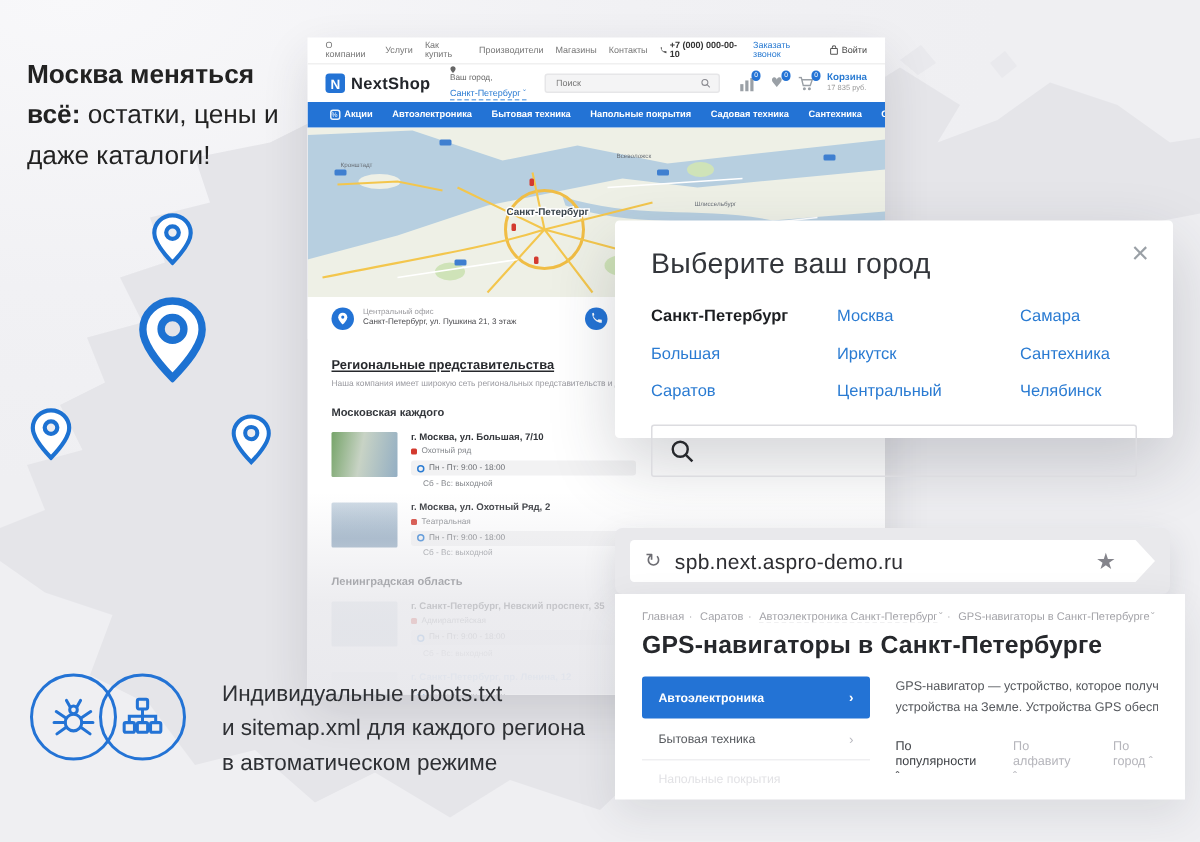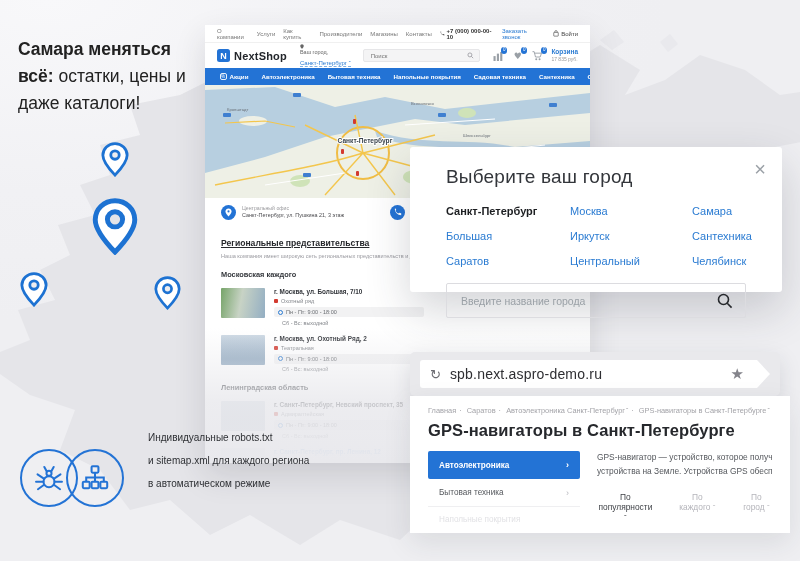--- a/index.html
+++ b/index.html
@@ -80,21 +80,21 @@
   .metro::before{content:"";width:4px;height:4px;background:#d33a2f;border-radius:1px;display:inline-block;}
   .hours{margin-top:3px;background:#f2f2f3;border-radius:2px;width:150px;padding:2px 4px;
     font-size:5.5px;color:#6a6d72;display:flex;align-items:center;gap:3px;}
   .clock{width:5px;height:5px;border:1px solid #2a7bd2;border-radius:50%;position:relative;flex:0 0 5px;}
   .weekend{font-size:5.5px;color:#84878c;margin-top:2.5px;padding-left:8px;}
   .shop-fade{position:absolute;left:0;right:0;bottom:0;height:135px;pointer-events:none;
     background:linear-gradient(to bottom, rgba(232,232,236,0) 0%, rgba(232,232,236,.8) 55%, #e9e9ed 100%);}
 
   
   .modal{position:absolute;left:410px;top:147px;width:372px;height:145px;background:#fff;border-radius:3px;
-    z-index:3;box-shadow:0 18px 45px rgba(40,45,60,.20);padding:19px 36px;}
+    z-index:3;box-shadow:0 18px 45px rgba(40,45,60,.20);padding:19px 24px;}
   .modal-title{font-size:19px;color:#33363b;font-weight:400;letter-spacing:.2px;}
   .modal-close{position:absolute;right:16px;top:12px;font-size:20px;color:#9aa0a6;line-height:20px;}
   .city-grid{display:grid;grid-template-columns:124px 122px 1fr;row-gap:13px;margin-top:17px;}
   .city-link{font-size:11px;color:#2a7bd2;text-decoration:none;}
   .city-link.active{color:#1c1e21;font-weight:700;}
   .modal-search{margin-top:16px;height:35px;border:1px solid #dcdce0;border-radius:2px;
     display:flex;align-items:center;padding:0 12px;}
   .modal-search input{flex:1;border:0;outline:none;font-size:10.5px;color:#333;background:transparent;}
   .modal-search input::placeholder{color:#9aa0a6;}
 
@@ -120,45 +120,45 @@
   .side{width:152px;flex:0 0 152px;}
   .side-item{height:28px;display:flex;align-items:center;justify-content:space-between;padding:0 11px;
     font-size:8.2px;}
   .side-item.active{background:#2373d5;color:#fff;font-weight:700;border-radius:2px;}
   .side-item.active .arr{color:#fff;}
   .side-item.plain{color:#55585d;border-bottom:1px solid #efeff1;}
   .side-item .arr{color:#b9b9bf;font-size:9px;}
   .side-item.faded{color:#c9c9cf;opacity:.55;border:0;height:24px;}
   .gps-right{flex:1;overflow:hidden;}
   .gps-p{font-size:8.4px;color:#55585d;line-height:13.5px;white-space:nowrap;}
-  .sort{display:flex;gap:24px;margin-top:14px;text-align:center;}
+  .sort{display:flex;gap:24px;margin-top:14px;}
   .sort-item{font-size:8.4px;color:#b5b5bb;}
   .sort-item.active{color:#3c3f44;}
   .sort-item::after{content:" ˆ";font-size:8px;}
 
   
   .feat-circle{position:absolute;width:58px;height:58px;border:2px solid #2373d5;border-radius:50%;
     z-index:2;display:flex;align-items:center;justify-content:center;background:transparent;}
   .fc1{left:20px;top:449px;}
   .fc2{left:66px;top:449px;}
-  .feat-text{position:absolute;left:148px;top:426px;z-index:2;font-size:10px;line-height:23px;color:#2e3034;
+  .feat-text{position:absolute;left:148px;top:451px;z-index:2;font-size:15px;line-height:23px;color:#2e3034;
     white-space:pre-line;}
 </style>
 </head>
 <body>
 
 <div class="stage">
 
   <svg class="bg-map" width="800" height="561" viewBox="0 0 800 561">
     <path fill="#e5e5e9" d="M-20,360 L30,340 L18,310 L55,300 L40,270 L70,255 L58,225 L95,215 L80,185 L110,175 L100,145 L140,135 L130,105 L180,95 L230,70 L300,85 L360,60 L430,75 L500,55 L560,70 L600,45 L640,70 L625,95 L665,80 L700,55 L745,70 L780,95 L812,90 L812,140 L760,150 L770,185 L730,195 L690,175 L700,215 L660,235 L640,262 L600,252 L590,292 L560,312 L540,362 L500,382 L470,432 L430,452 L440,502 L400,540 L340,520 L300,545 L250,515 L210,535 L170,500 L130,510 L100,470 L60,450 L75,410 L30,395 Z"></path>
     <path fill="#e9e9ed" d="M600,40 l14,-10 10,12 -12,8 Z M660,42 l10,-8 8,10 -10,8 Z"></path>
   </svg>
 
   <div class="headline">
-    <b>Самара меняться всё:</b><span> остатки, цены и даже каталоги!</span>
+    <b>Москва меняться всё:</b><span> остатки, цены и даже каталоги!</span>
   </div>
 
   <svg class="pin" style="left:101px;top:142px" width="28" height="35" viewBox="0 0 24 30">
     <path d="M12,1.4 C6.2,1.4 1.6,5.9 1.6,11.4 C1.6,17 7.2,23.4 12,28.4 C16.8,23.4 22.4,17 22.4,11.4 C22.4,5.9 17.8,1.4 12,1.4 Z" fill="#ffffff" stroke="#1d72d2" stroke-width="2.4"></path>
     <circle cx="12" cy="11.2" r="3.6" fill="#ededf0" stroke="#1d72d2" stroke-width="2.4"></circle>
   </svg>
   <svg class="pin" style="left:92px;top:198px" width="46" height="57" viewBox="0 0 24 30">
     <path d="M12,1.4 C6.2,1.4 1.6,5.9 1.6,11.4 C1.6,17 7.2,23.4 12,28.4 C16.8,23.4 22.4,17 22.4,11.4 C22.4,5.9 17.8,1.4 12,1.4 Z" fill="#ffffff" stroke="#1d72d2" stroke-width="2.6"></path>
     <circle cx="12" cy="11.2" r="4" fill="#e4e4e8" stroke="#1d72d2" stroke-width="2.6"></circle>
   </svg>
@@ -390,21 +390,20 @@
       <a class="city-link">Москва</a>
       <a class="city-link">Самара</a>
       <a class="city-link">Большая</a>
       <a class="city-link">Иркутск</a>
       <a class="city-link">Сантехника</a>
       <a class="city-link">Саратов</a>
       <a class="city-link">Центральный</a>
       <a class="city-link">Челябинск</a>
     </div>
     <div class="modal-search">
-      <input placeholder="Введите название города" style="">
       <svg width="16" height="16" viewBox="0 0 16 16">
           <circle cx="6.5" cy="6.5" r="5" fill="none" stroke="#26282c" stroke-width="1.6"></circle>
           <path d="M10.2,10.2 L14.6,14.6" stroke="#26282c" stroke-width="1.6"></path>
         </svg>
     </div>
   </div>
 
   <div class="abar">
     <div class="abar-inner">
       <span class="refresh">↻</span>
@@ -433,21 +432,21 @@
           </div>
         <div class="side-item faded">
             <span>Напольные покрытия</span>
           </div>
       </div>
       <div class="gps-right">
         <div class="gps-p">GPS-навигатор — устройство, которое получает сигналы</div>
         <div class="gps-p">устройства на Земле. Устройства GPS обеспечивают</div>
         <div class="sort">
           <span class="sort-item active">По популярности</span>
-          <span class="sort-item">По каждого</span>
+          <span class="sort-item">По алфавиту</span>
           <span class="sort-item">По город</span>
         </div>
       </div>
     </div>
   </div>
 
   <div class="feat-circle fc1">
     <svg width="34" height="34" viewBox="0 0 32 32" fill="none" stroke="#2373d5" stroke-width="1.9" stroke-linecap="round">
       <circle cx="16" cy="19.5" r="5.2"></circle>
       <circle cx="16" cy="11.5" r="2.4"></circle>

